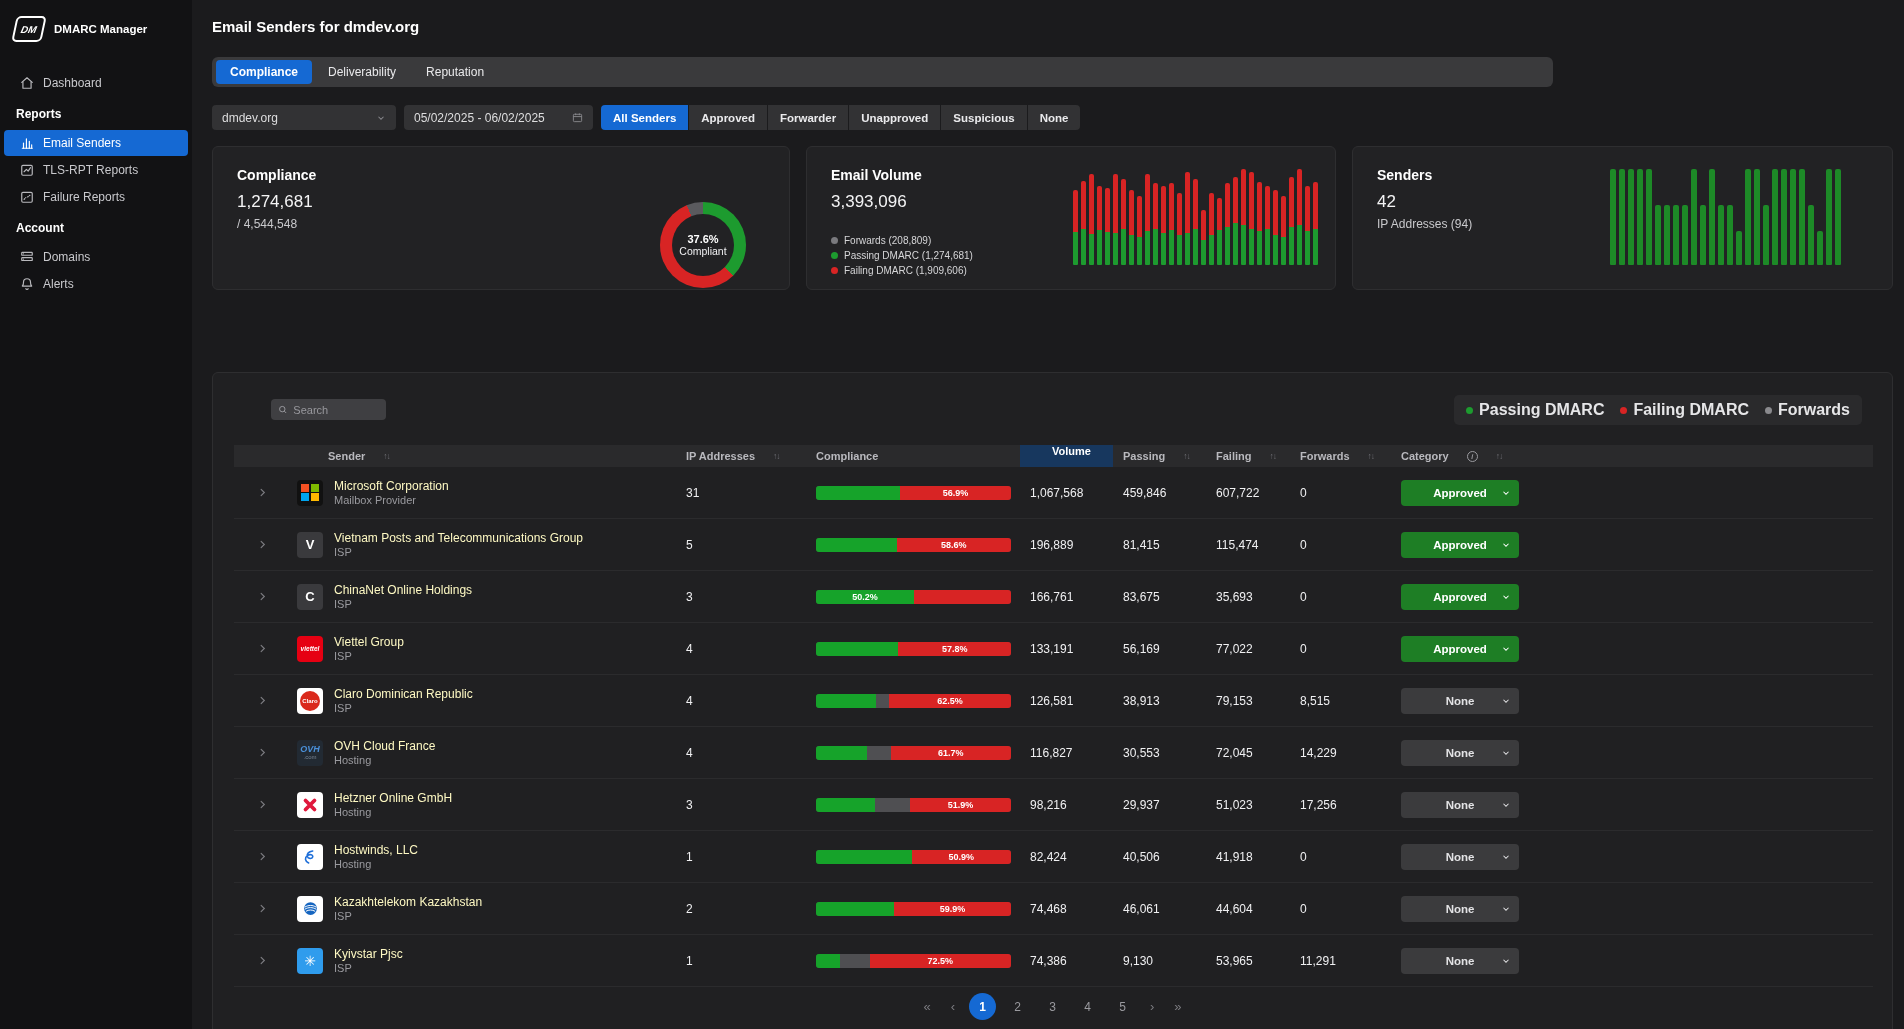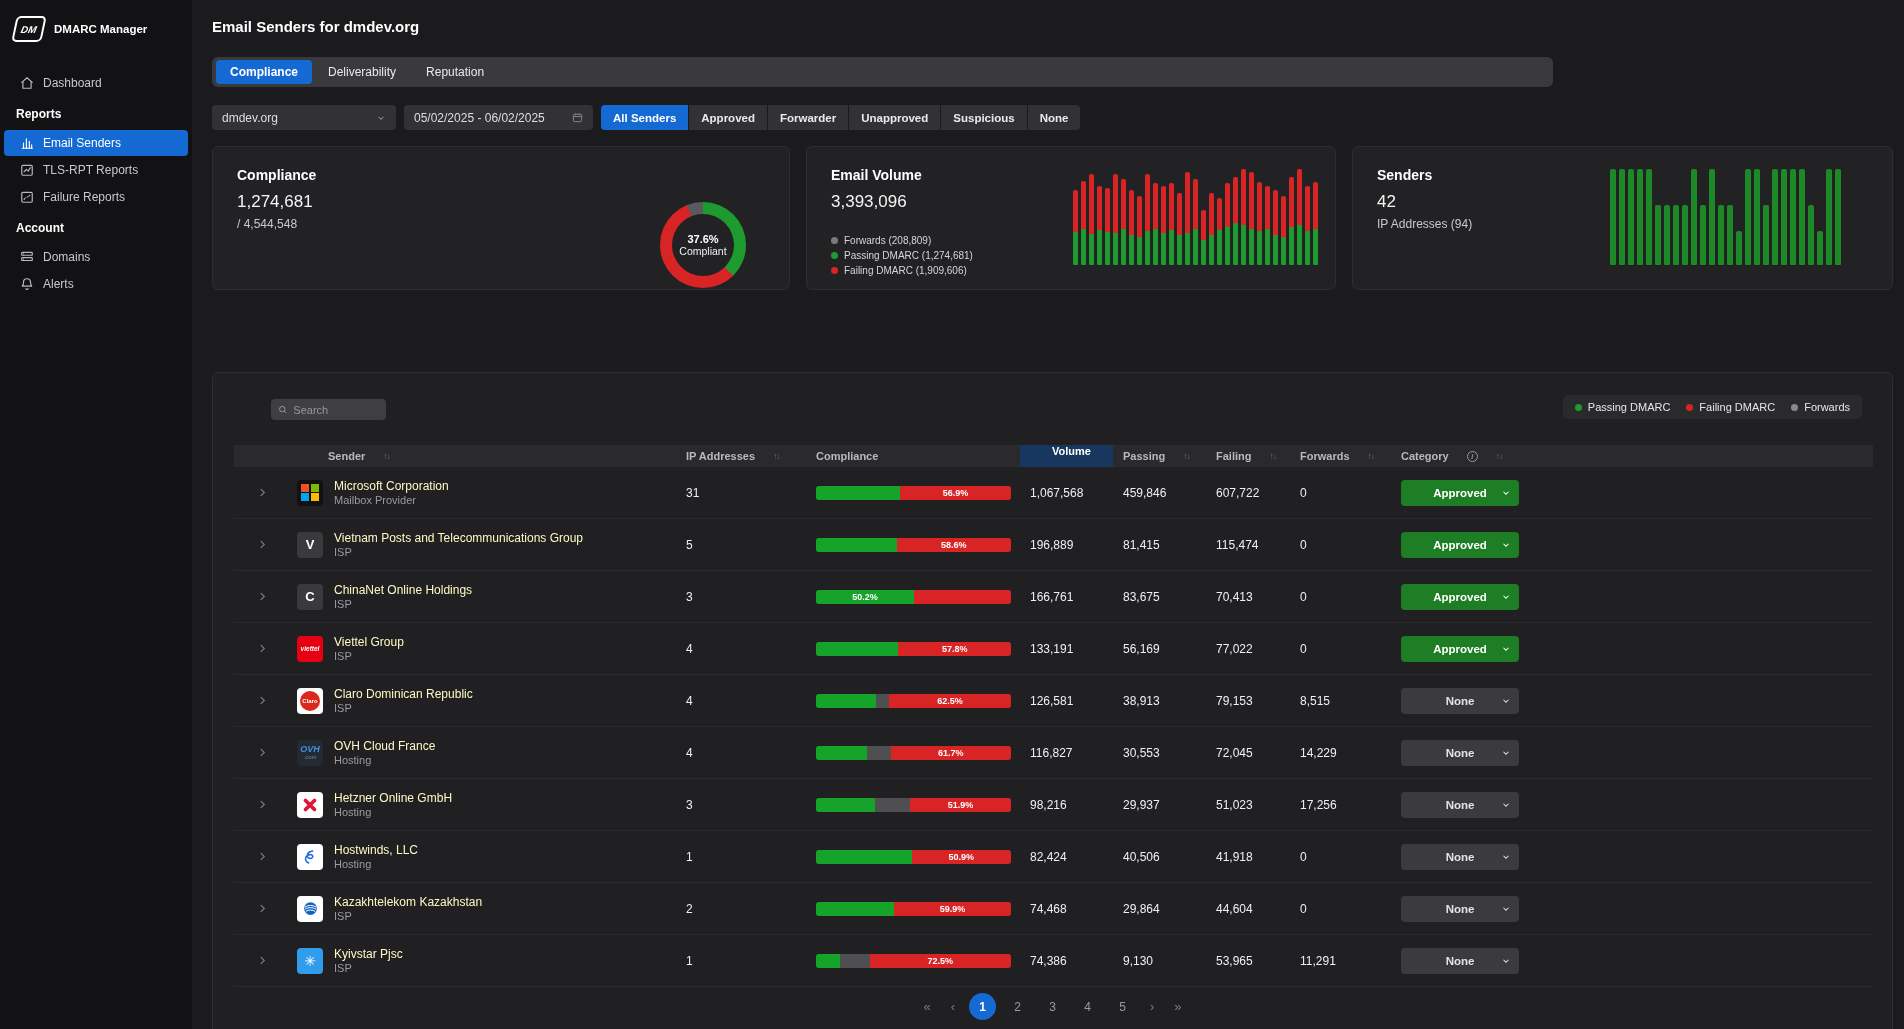--- a/index.html
+++ b/index.html
@@ -74,21 +74,21 @@
   .table-card { position:absolute; left:20px; top:372px; width:1681px; height:680px;
     background:#202022; border:1px solid #2e2e30; border-radius:6px; }
   .search-wrap { position:absolute; left:58px; top:26px; width:115px; height:21px; background:#3f3f42;
     border-radius:4px; display:flex; align-items:center; padding:0 7px; gap:6px; }
   .search-wrap input { background:transparent; border:none; outline:none; color:#e4e4e6;
     font-size:11px; width:100%; font-family:"Liberation Sans", sans-serif; }
   .search-wrap input::placeholder { color:#98989d; }
 
   .tbl-legend { position:absolute; right:30px; top:22px; background:#2a2a2c; border-radius:5px;
     padding:6px 12px; display:flex; gap:16px; }
-  .tbl-legend-item { display:flex; align-items:center; gap:6px; font-size:11px; font-weight:normal; color:#e6e6e8; }
+  .tbl-legend-item { display:flex; align-items:center; gap:6px; font-size:16px; font-weight:bold; color:#e6e6e8; }
 
   .thead { position:absolute; left:21px; top:72px; width:1639px; height:22px; background:#2a2a2c;
     display:flex; align-items:stretch; font-size:11px; font-weight:bold; color:#b9b9be; }
   .th { display:flex; align-items:center; gap:18px; }
   .sort-arrows { font-size:8.5px; color:#6d6d72; letter-spacing:-1px; }
   .th.sorted { background:#17375e; color:#fff;flex-direction:column; }
   .info-circ { width:11px; height:11px; border:1px solid #9a9a9f; border-radius:50%;
     display:flex; align-items:center; justify-content:center; font-size:7px; font-weight:bold;
     color:#9a9a9f; font-style:italic; }
 
@@ -590,21 +590,21 @@
           <div class="cell col-ip" style="padding-left: 0px;">3</div>
           <div class="cell col-compliance">
             <div class="cbar">
               <div class="seg" style="width: 50.2%; background: rgb(22, 163, 42);"></div>
               <div class="seg" style="width: 49.8%; background: rgb(216, 36, 36);"></div>
               <span class="cbar-label" style="left: 25.1%;">50.2%</span>
             </div>
           </div>
           <div class="cell col-volume">166,761</div>
           <div class="cell col-passing">83,675</div>
-          <div class="cell col-failing">70,413</div>
+          <div class="cell col-failing">35,693</div>
           <div class="cell col-forwards">0</div>
           <div class="cell col-category">
             <div class="cat-badge cat-approved">
               <span>Approved</span>
               <span class="chev">
                 <svg width="10" height="10" viewBox="0 0 24 24" fill="none" stroke="currentColor" stroke-width="2.5">
                   <path d="M6 9l6 6 6-6"></path>
                 </svg>
               </span>
             </div>
@@ -828,21 +828,21 @@
           </div>
           <div class="cell col-ip" style="padding-left: 0px;">2</div>
           <div class="cell col-compliance">
             <div class="cbar">
               <div class="seg" style="width: 40.1%; background: rgb(22, 163, 42);"></div>
               <div class="seg" style="width: 59.9%; background: rgb(216, 36, 36);"></div>
               <span class="cbar-label" style="left: 70.05%;">59.9%</span>
             </div>
           </div>
           <div class="cell col-volume">74,468</div>
-          <div class="cell col-passing">29,864</div>
+          <div class="cell col-passing">46,061</div>
           <div class="cell col-failing">44,604</div>
           <div class="cell col-forwards">0</div>
           <div class="cell col-category">
             <div class="cat-badge cat-none">
               <span>None</span>
               <span class="chev">
                 <svg width="10" height="10" viewBox="0 0 24 24" fill="none" stroke="currentColor" stroke-width="2.5">
                   <path d="M6 9l6 6 6-6"></path>
                 </svg>
               </span>

